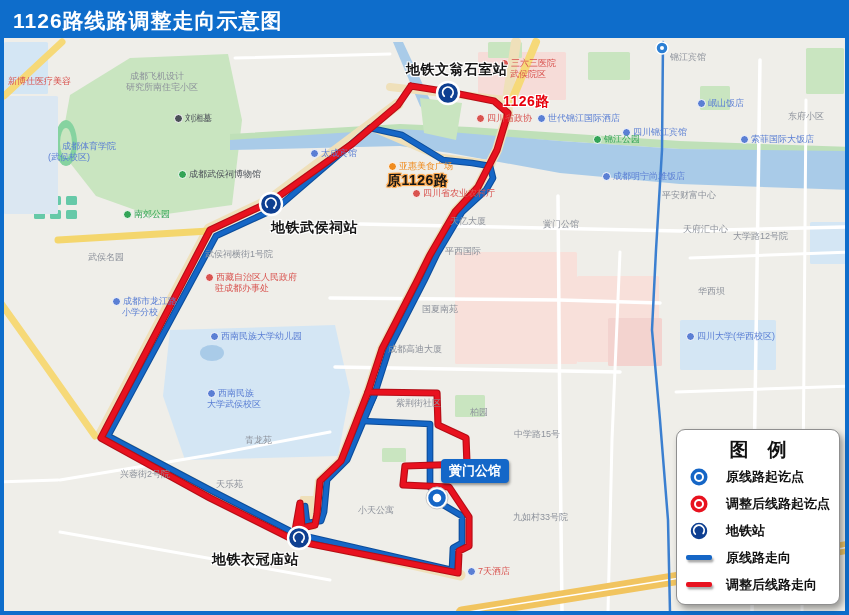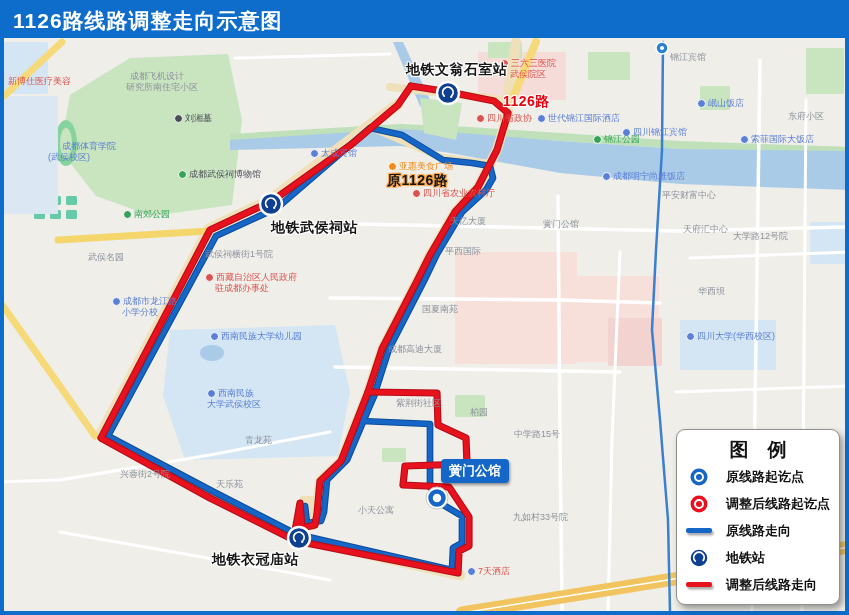--- a/index.html
+++ b/index.html
@@ -200,36 +200,36 @@
           <div class="lg-label">原线路起讫点</div>
         </div>
         <div class="lg-row">
           <div class="lg-ico">
             <span class="lg-donut" style="color: rgb(232, 18, 31);"></span>
           </div>
           <div class="lg-label">调整后线路起讫点</div>
         </div>
         <div class="lg-row">
           <div class="lg-ico">
-            <span class="lg-line" style="background: rgb(21, 102, 198);"></span>
-          </div>
-          <div class="lg-label">原线路走向</div>
-        </div>
-        <div class="lg-row">
-          <div class="lg-ico">
             <svg width="22" height="22" viewBox="0 0 22 22">
               <g>
                 <circle cx="11" cy="11" r="9" fill="#0e3f91" stroke="#fff" stroke-width="1.5"></circle>
                 <path d="M 7.2 14 A 5.2 5.2 0 1 1 15.2 13.4" fill="none" stroke="#fff" stroke-width="1.8" stroke-linecap="round"></path>
               </g>
             </svg>
           </div>
           <div class="lg-label">地铁站</div>
         </div>
         <div class="lg-row">
           <div class="lg-ico">
+            <span class="lg-line" style="background: rgb(21, 102, 198);"></span>
+          </div>
+          <div class="lg-label">原线路走向</div>
+        </div>
+        <div class="lg-row">
+          <div class="lg-ico">
             <span class="lg-line" style="background: rgb(232, 18, 31);"></span>
           </div>
           <div class="lg-label">调整后线路走向</div>
         </div>
       </div>
   </div>
 </div>
 
 </body></html>

